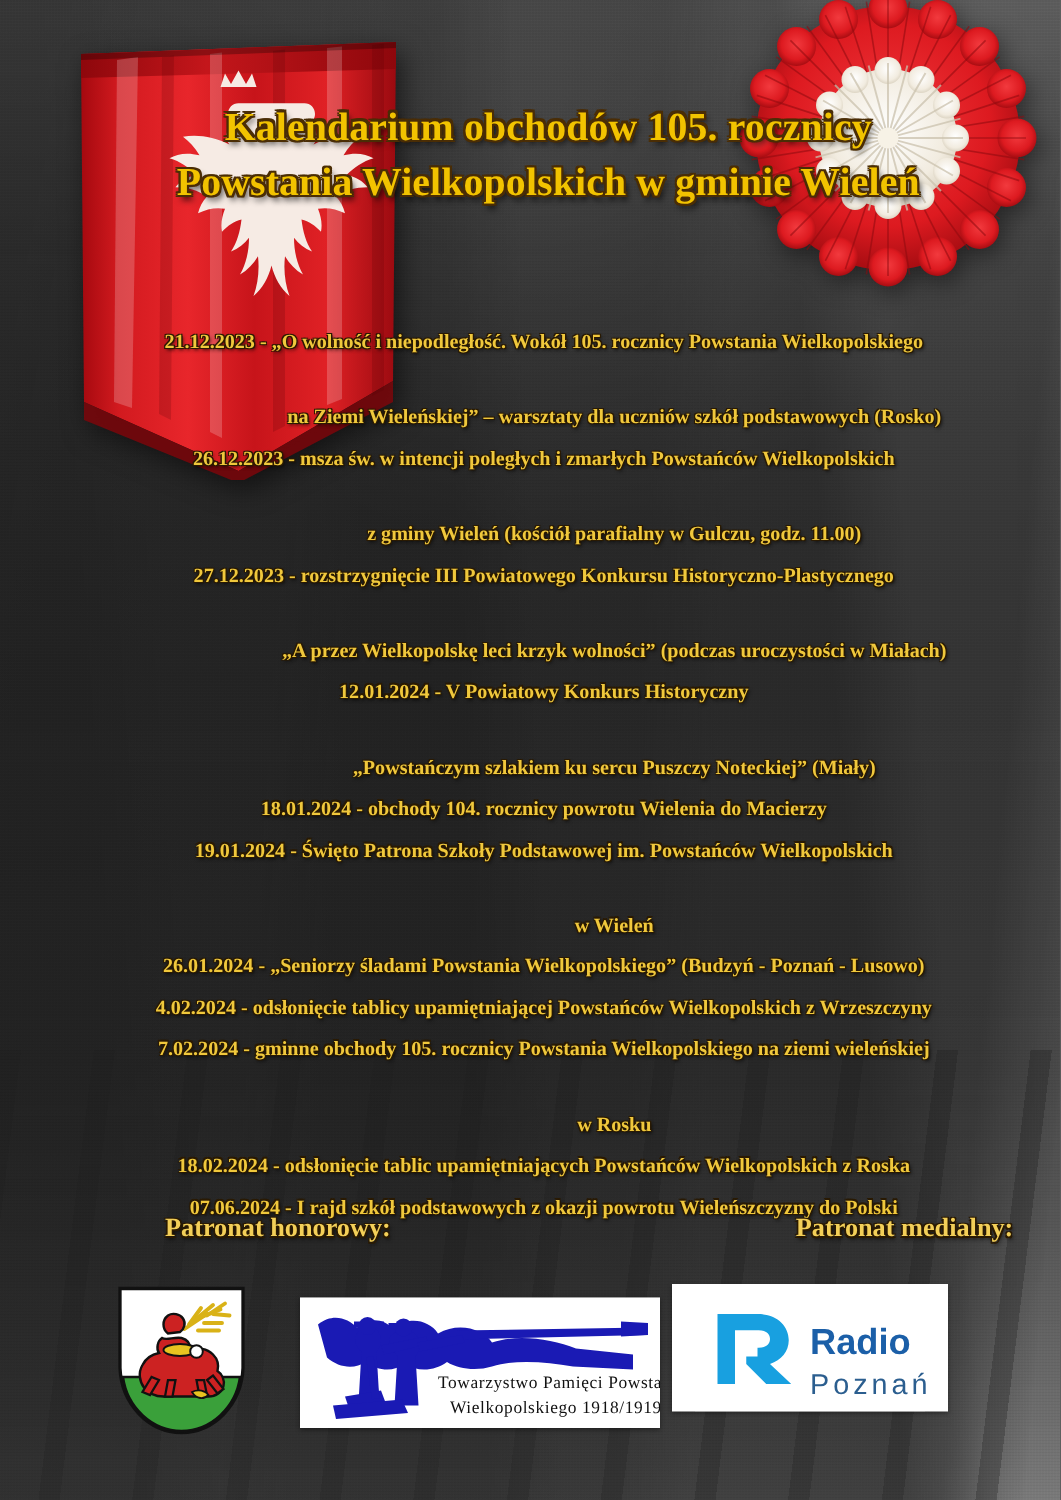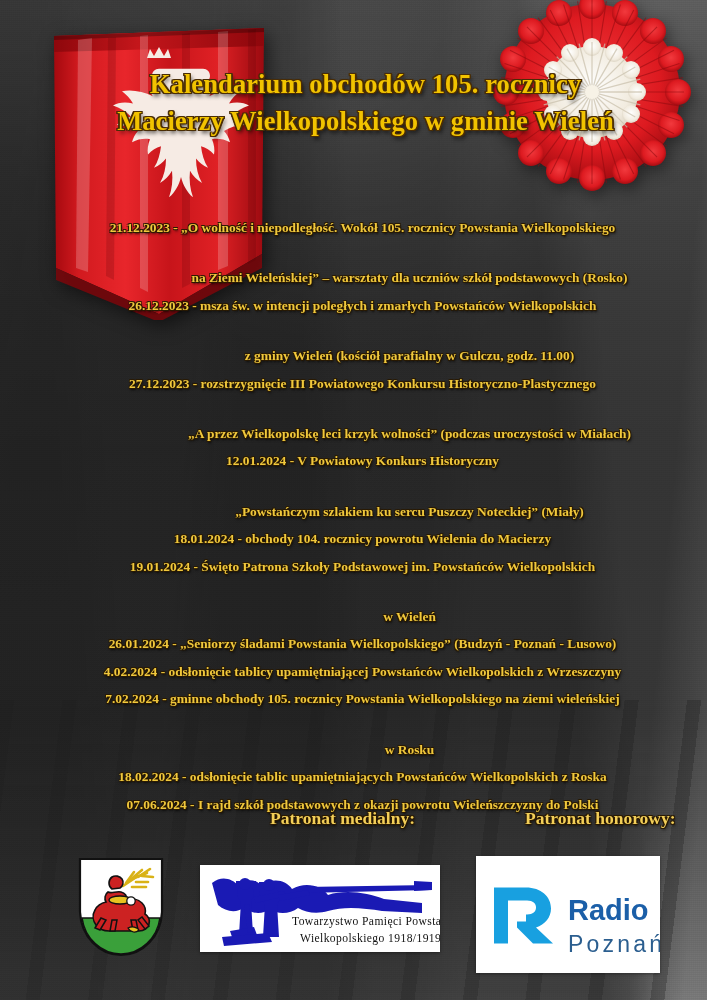--- a/index.html
+++ b/index.html
@@ -179,22 +179,22 @@
   .logo-tppw {
     left: 200px; top: 9px;
     width: 240px; height: 87px;
     box-shadow: 0 1px 3px rgba(0,0,0,.4);
     overflow: hidden;
   }
   .logo-tppw svg { display: block; width: 100%; height: 100%; }
 
   
   .logo-radio {
-    left: 476px; top: 0;
-    width: 184px; height: 117px;
+    left: 448px; top: 0;
+    width: 184px; height: 85px;
     box-shadow: 0 1px 3px rgba(0,0,0,.4);
     overflow: hidden;
   }
   .logo-radio svg { display: block; width: 100%; height: 100%; }
 </style>
 </head>
 <body>
 
 <div id="poster">
 
@@ -382,21 +382,21 @@
           <line x1="0" y1="-6" x2="0" y2="-50" transform="rotate(330)"></line>
           <line x1="0" y1="-6" x2="0" y2="-50" transform="rotate(345)"></line>
         </g>
         <circle cx="0" cy="0" r="7" fill="#f7f2e6"></circle>
       </g>
     </svg>
   </div>
 
   <div class="title-block">
     <div class="title-line">Kalendarium obchodów 105. rocznicy</div>
-    <div class="title-line">Macierzy Wielkopolskiego w gminie Wieleń</div>
+    <div class="title-line">Powstania Wielkopolskich w gminie Wieleń</div>
   </div>
 
   <div class="calendar" id="calendar">
       <div class="entry">
         <div class="line">21.12.2023 - „O wolność i niepodległość. Wokół 105. rocznicy Powstania Wielkopolskiego</div>
         <div class="line cont-1">na Ziemi Wieleńskiej” – warsztaty dla uczniów szkół podstawowych  (Rosko)</div>
       </div>
       <div class="entry">
         <div class="line">26.12.2023 - msza św. w intencji poległych i zmarłych Powstańców Wielkopolskich</div>
         <div class="line cont-1">z gminy Wieleń (kościół parafialny w Gulczu, godz. 11.00)</div>
@@ -428,22 +428,22 @@
       </div>
       <div class="entry">
         <div class="line">18.02.2024 - odsłonięcie tablic upamiętniających Powstańców Wielkopolskich z Roska</div>
       </div>
       <div class="entry">
         <div class="line">07.06.2024 - I rajd szkół podstawowych z okazji powrotu Wieleńszczyzny do Polski</div>
       </div>
     </div>
 
   <div class="patron-heads">
+    <div class="patron-head honorary">Patronat honorowy:</div>
     <div class="patron-head media">Patronat medialny:</div>
-    <div class="patron-head honorary">Patronat honorowy:</div>
   </div>
 
   <div class="logos">
 
     <div class="logo logo-coa">
       <svg viewBox="0 0 90 102" xmlns="http://www.w3.org/2000/svg">
         <path d="M4,3 L86,3 L86,56 A41,45 0 0 1 45,99 A41,45 0 0 1 4,56 Z" fill="#ffffff" stroke="#111" stroke-width="2.2"></path>
         <path d="M6,62 A40,42 0 0 0 45,98 A40,42 0 0 0 84,62 Z" fill="#3aa03a" stroke="#111" stroke-width="1.6"></path>
 
         <g stroke="#d9b217" stroke-width="2.6" fill="none" stroke-linecap="round">

